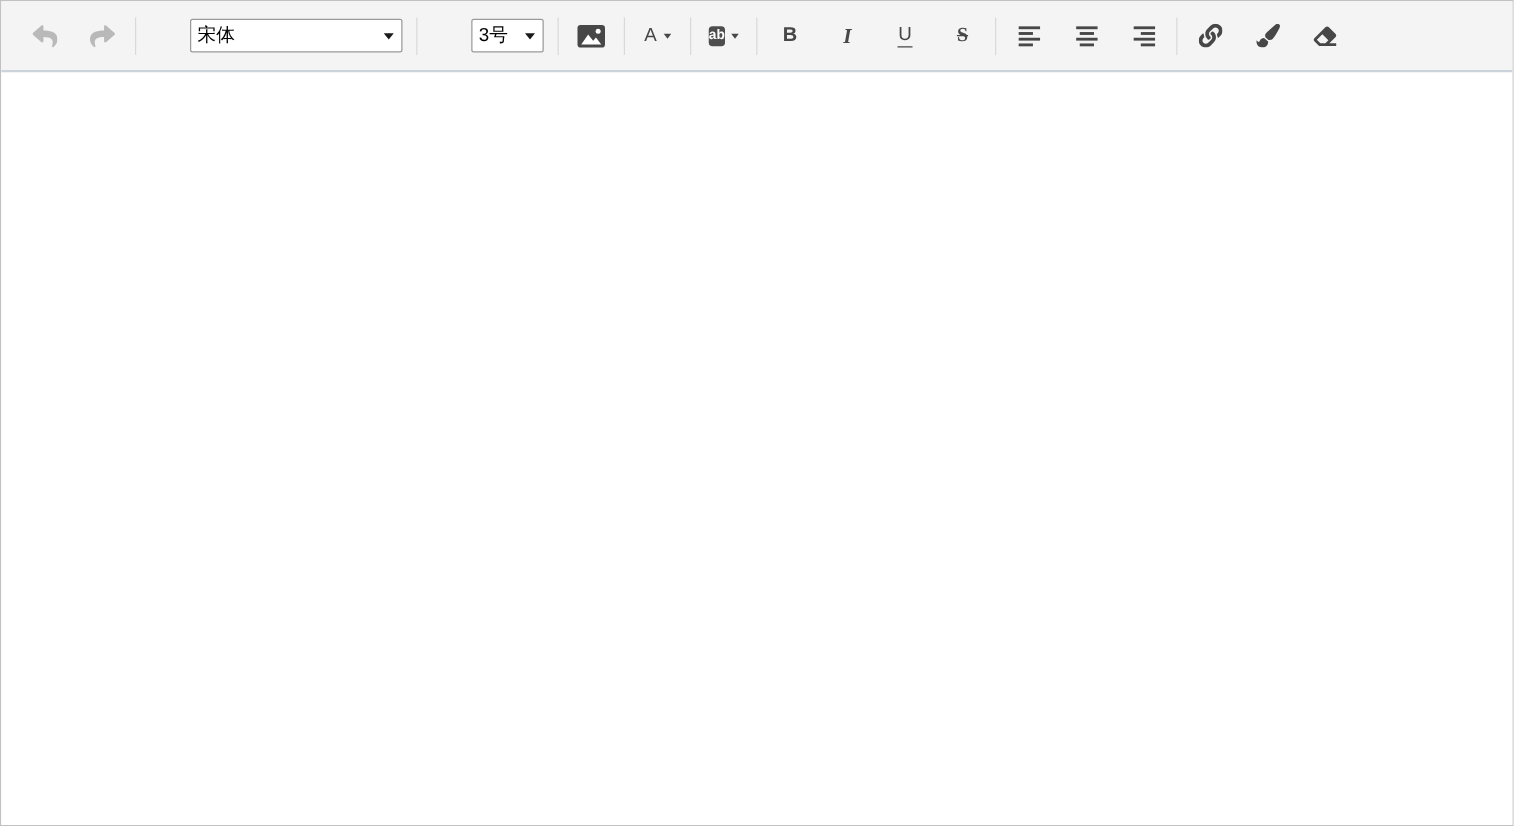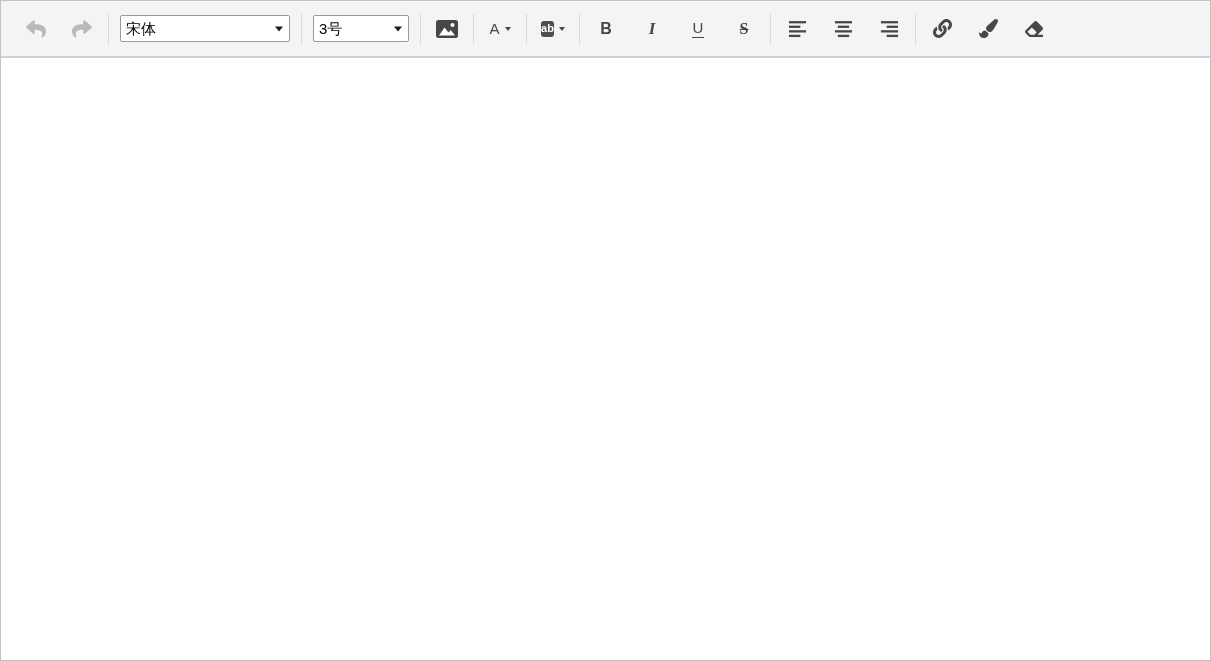--- a/index.html
+++ b/index.html
@@ -30,24 +30,24 @@
     font-family:"Liberation Sans",sans-serif;
   }
   .tb-btn.disabled{color:var(--icon-disabled);cursor:default;}
   .tb-btn svg{display:block;fill:currentColor;}
   .sep{width:1px;height:30px;background:var(--separator);margin:0 3px;flex:0 0 1px;}
   .select-wrap{position:relative;margin:0 8px;display:flex;align-items:center;}
   .select-wrap select{
     appearance:none;-webkit-appearance:none;-moz-appearance:none;
     height:27px;border:1px solid var(--select-border);border-radius:2px;
     background:#fff;font-size:15px;color:#000;padding:0 20px 0 5px;
-    font-family:"Liberation Sans",sans-serif;cursor:pointer;
+    font-family:"Liberation Sans",sans-serif;cursor:pointer;margin-left:32px;
   }
   .select-font-family select{width:170px;}
-  .select-font-size select{width:96px;}
+  .select-font-size select{width:58px;}
   .select-caret{
     position:absolute;right:7px;top:50%;transform:translateY(-50%);
     width:0;height:0;border-left:4px solid transparent;border-right:4px solid transparent;
     border-top:5px solid #1a1a1a;pointer-events:none;
   }
   .mini-caret{
     width:0;height:0;border-left:3.5px solid transparent;border-right:3.5px solid transparent;
     border-top:4.5px solid var(--icon);margin-left:5px;display:inline-block;
   }
   .a-label{font-size:15px;color:var(--icon);line-height:1;}

